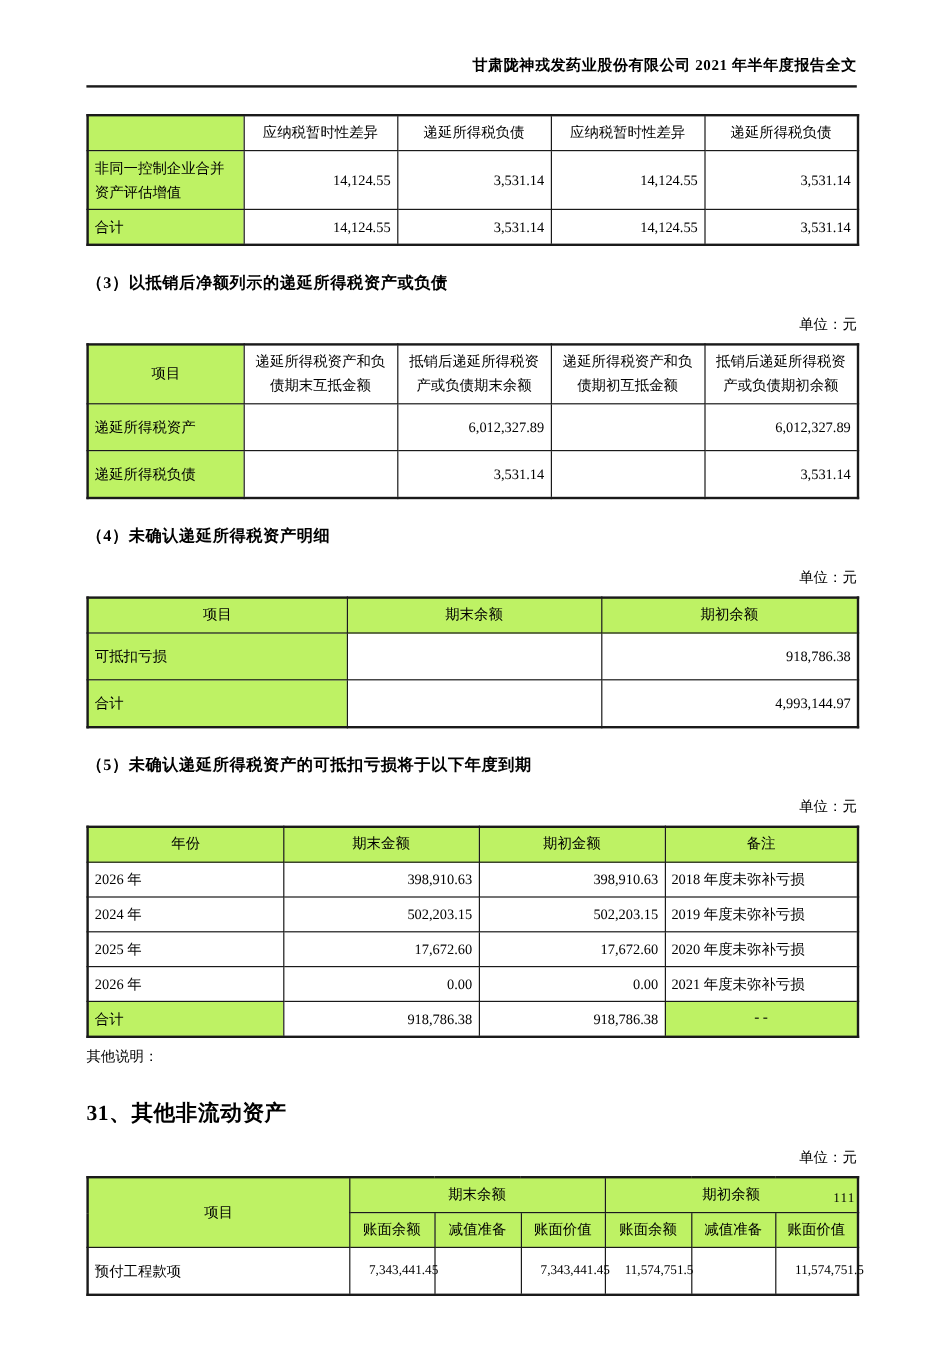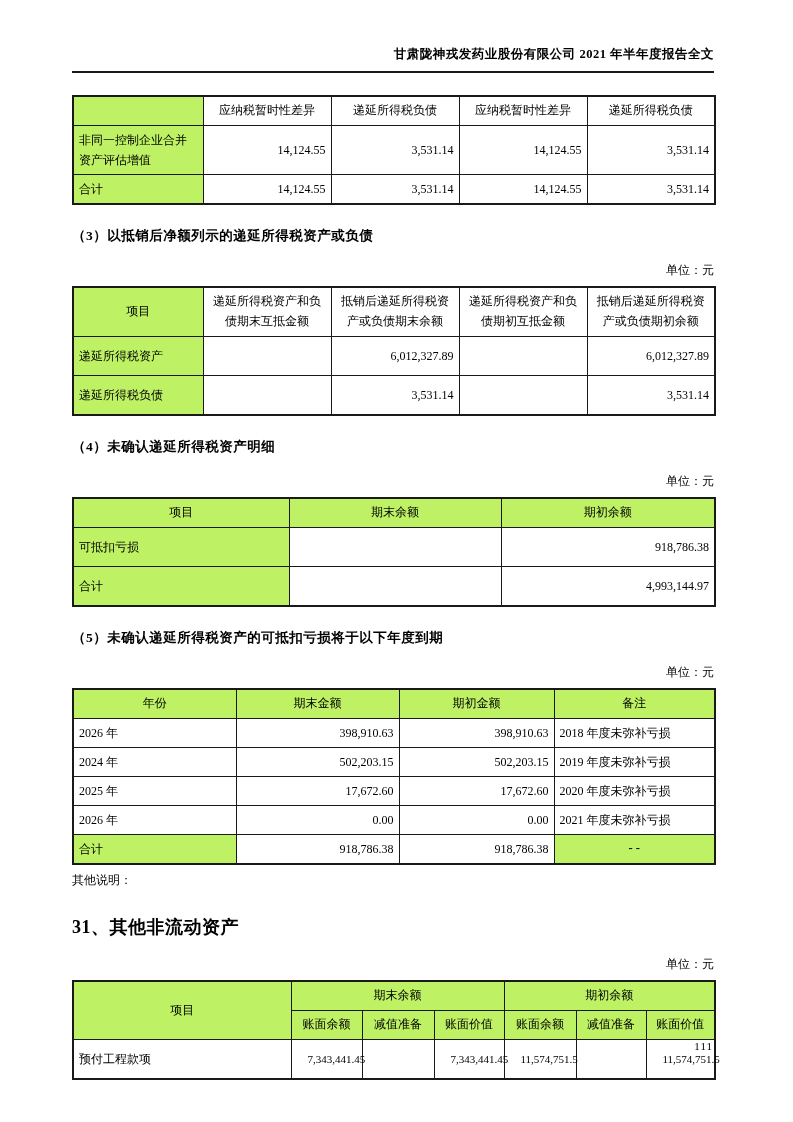--- a/index.html
+++ b/index.html
@@ -26,21 +26,21 @@
     line-height:20px;font-weight:normal;word-break:break-all;
   }
   .gray{background:#bef264;}
   .ctr{text-align:center;font-family:Liberation Mono, monospace;}
   .lbl{text-align:left;}
   .num{text-align:right;white-space:nowrap;padding-left:12px;}
   .t1{margin-top:22px;}
   .t5 .num{font-size:11px;padding:4px 16px;}
   .tall td{height:30px;}
   .page-number{
-    position:absolute;right:80px;top:1040px;font-size:11px;letter-spacing:1px;
+    position:absolute;right:80px;top:993px;font-size:11px;letter-spacing:1px;
   }
 </style>
 </head>
 <body>
 
 <div class="page">
 
   <div class="doc-header">甘肃陇神戎发药业股份有限公司 2021 年半年度报告全文</div>
 
   <table class="t1">

